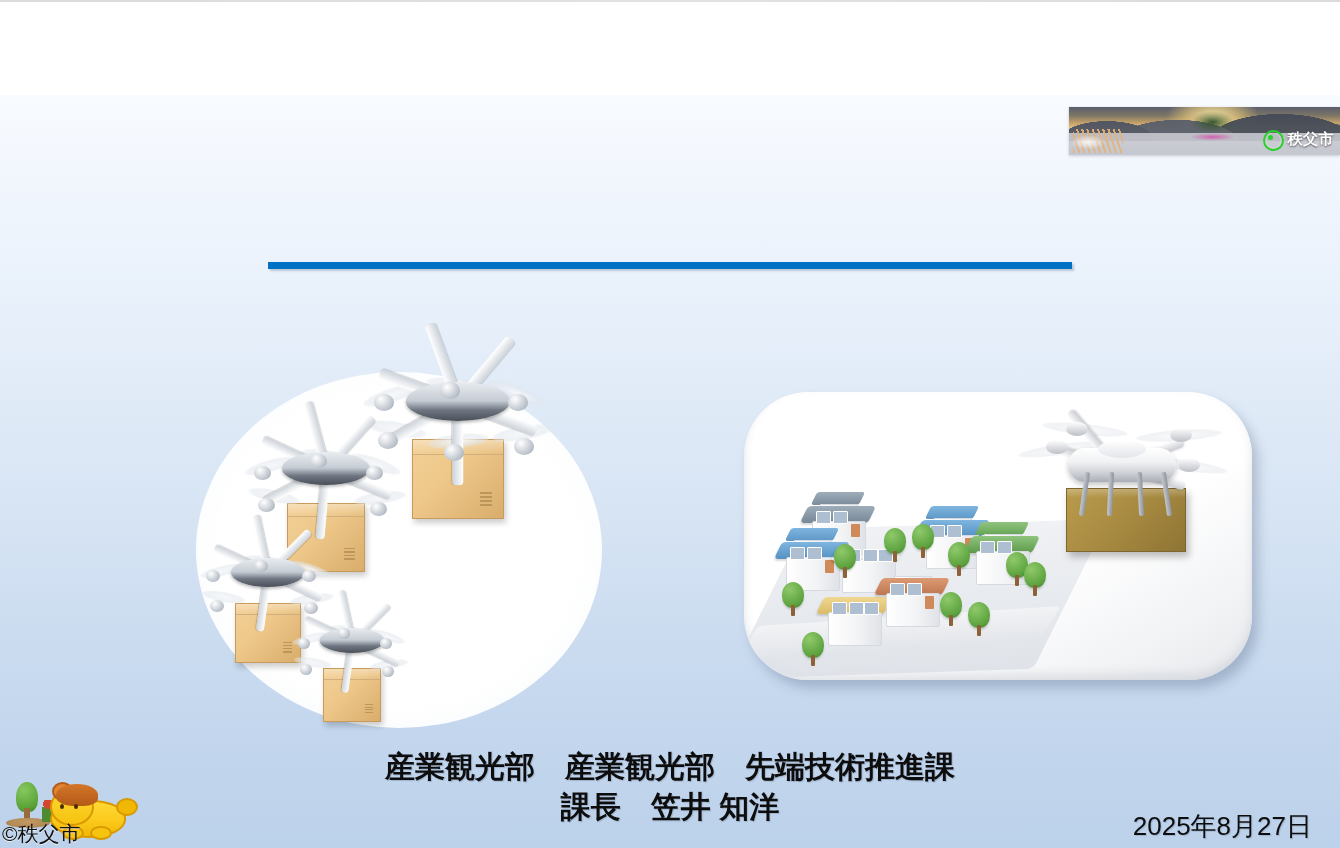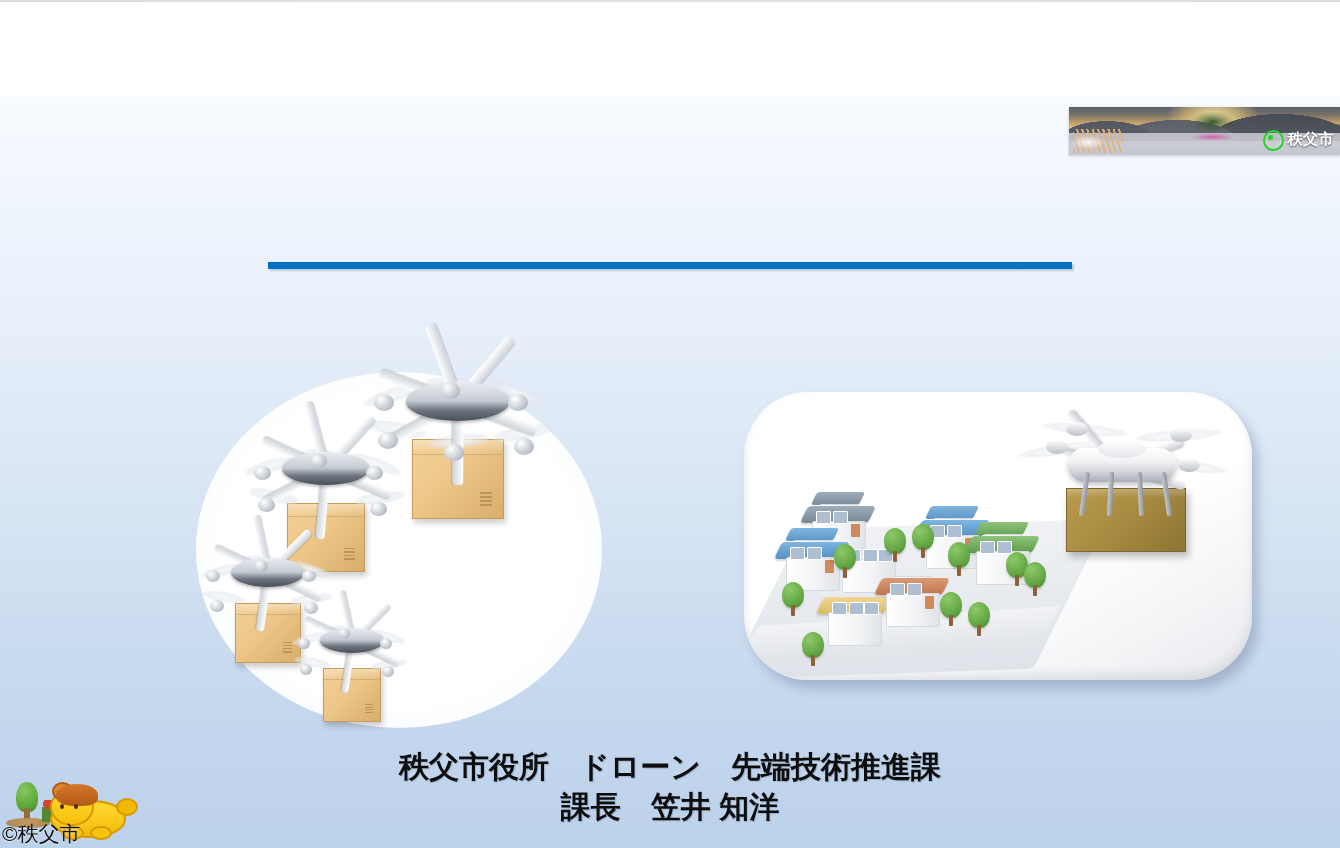--- a/index.html
+++ b/index.html
@@ -582,22 +582,23 @@
       <div class="hull"></div>
       <div class="dome"></div>
       <div class="strut" style="left:70px;top:58px;transform:rotate(8deg);"></div>
       <div class="strut" style="left:96px;top:58px;transform:rotate(3deg);"></div>
       <div class="strut" style="left:126px;top:58px;transform:rotate(-3deg);"></div>
       <div class="strut" style="left:152px;top:58px;transform:rotate(-8deg);"></div>
       <div class="cargo"></div>
     </div>
   </div>
 
-  <div class="footer-org">秩父市役所　ドローン　先端技術推進課
+  <div class="footer-org">産業観光部　産業観光部　先端技術推進課
 課長　笠井 知洋</div>
+  <div class="date">2025年8月27日</div>
 
   <div class="mascot">
     <div class="m-tree-crown"></div>
     <div class="m-tree-trunk"></div>
     <div class="m-mound"></div>
     <div class="m-plant"></div>
     <div class="m-body"></div>
     <div class="m-tail"></div>
     <div class="m-leg l"></div>
     <div class="m-leg r"></div>

